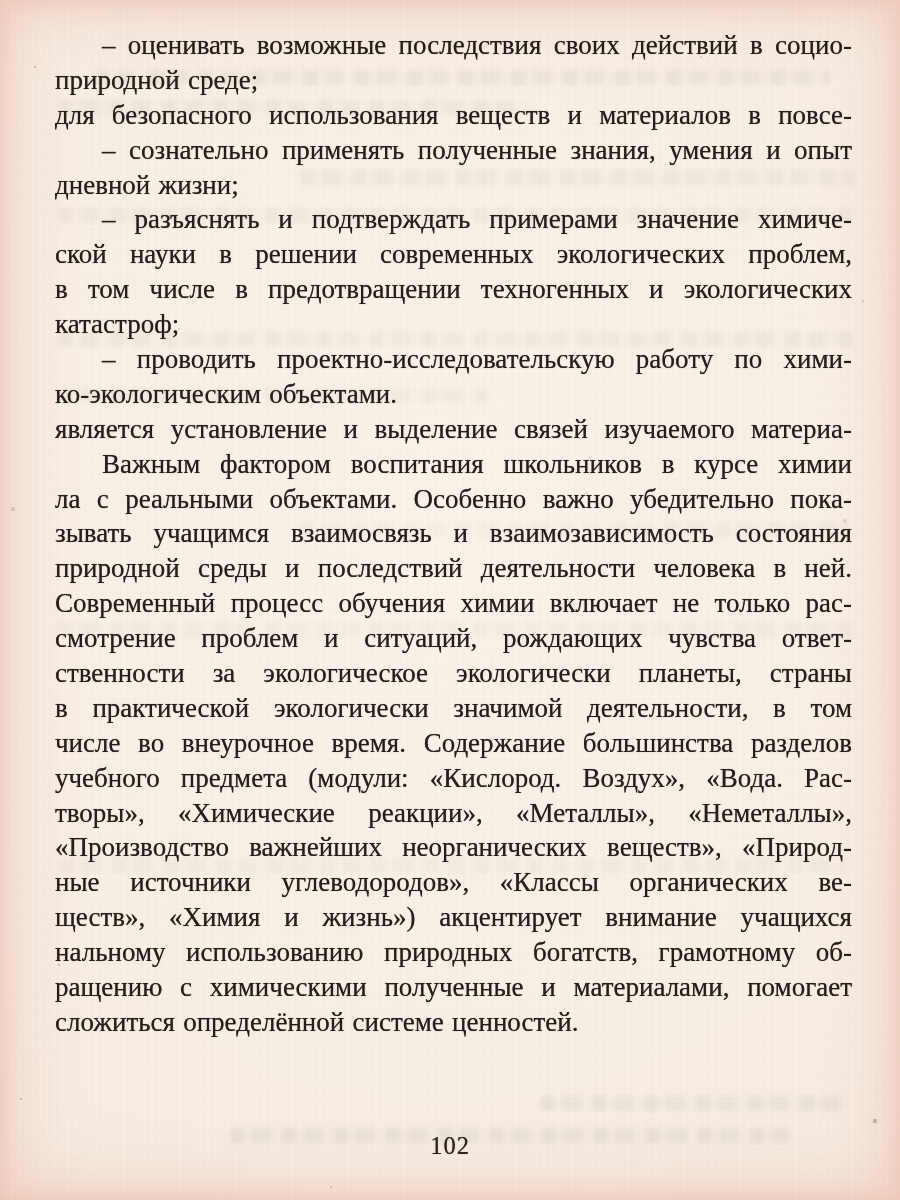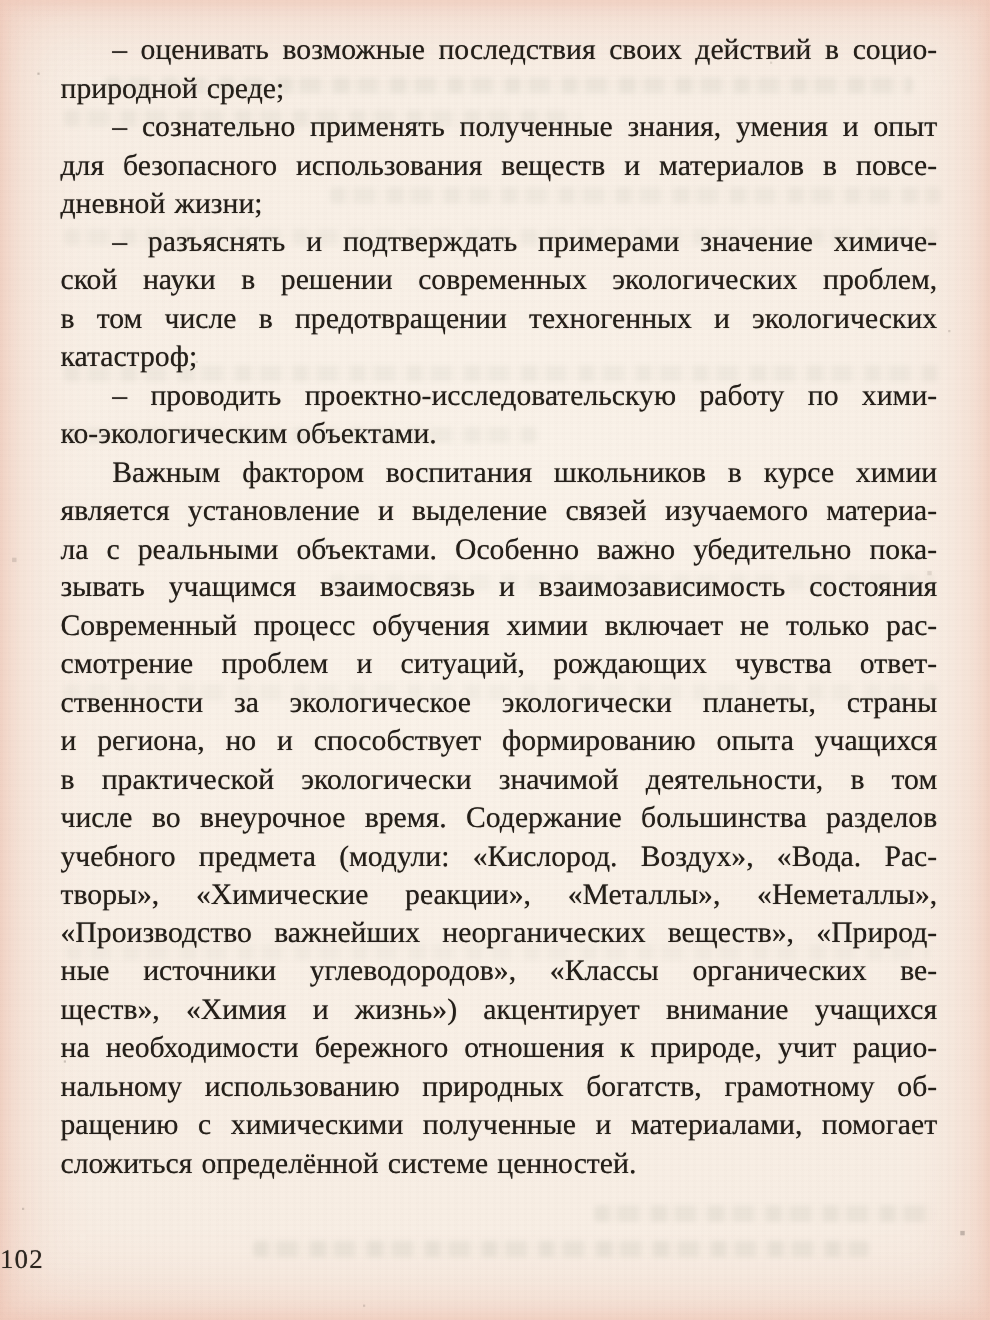--- a/index.html
+++ b/index.html
@@ -89,20 +89,21 @@
     text-align-last: justify;
   }
   .line.first {
     text-indent: 47px;
   }
   .page-number {
     position: absolute;
     top: 1132px;
     left: 0;
     width: 900px;
+    text-align: center;
     font-size: 24.5px;
     color: #2b251f;
     letter-spacing: 1px;
     text-shadow: 0 0 0.7px rgba(36,31,25,0.7);
   }
 </style>
 </head>
 <body>
 
 <div class="page">
@@ -120,51 +121,50 @@
   <div class="ghost" style="top:858px; left:60px;  width:785px; opacity:0.20;"></div>
   <div class="ghost" style="top:1096px;left:540px; width:310px; opacity:0.42;"></div>
   <div class="ghost" style="top:1128px;left:230px; width:560px; opacity:0.45;"></div>
 
   <div class="text-block">
       <div class="paragraph">
         <div class="line just first">– оценивать возможные последствия своих действий в социо-</div>
         <div class="line">природной среде;</div>
       </div>
       <div class="paragraph">
+        <div class="line just">для безопасного использования веществ и материалов в повсе-</div>
         <div class="line just first">– сознательно применять полученные знания, умения и опыт</div>
-        <div class="line just">для безопасного использования веществ и материалов в повсе-</div>
         <div class="line">дневной жизни;</div>
       </div>
       <div class="paragraph">
         <div class="line just first">– разъяснять и подтверждать примерами значение химиче-</div>
         <div class="line just">ской науки в решении современных экологических проблем,</div>
         <div class="line just">в том числе в предотвращении техногенных и экологических</div>
         <div class="line">катастроф;</div>
       </div>
       <div class="paragraph">
         <div class="line just first">– проводить проектно-исследовательскую работу по хими-</div>
         <div class="line">ко-экологическим объектами.</div>
       </div>
       <div class="paragraph">
+        <div class="line just">является установление и выделение связей изучаемого материа-</div>
         <div class="line just first">Важным фактором воспитания школьников в курсе химии</div>
-        <div class="line just">является установление и выделение связей изучаемого материа-</div>
         <div class="line just">ла с реальными объектами. Особенно важно убедительно пока-</div>
         <div class="line just">зывать учащимся взаимосвязь и взаимозависимость состояния</div>
+        <div class="line just">природной среды и последствий деятельности человека в ней.</div>
         <div class="line just">Современный процесс обучения химии включает не только рас-</div>
         <div class="line just">смотрение проблем и ситуаций, рождающих чувства ответ-</div>
         <div class="line just">ственности за экологическое экологически планеты, страны</div>
-        <div class="line just">и региона, но и способствует формированию опыта учащихся</div>
         <div class="line just">в практической экологически значимой деятельности, в том</div>
         <div class="line just">числе во внеурочное время. Содержание большинства разделов</div>
         <div class="line just">учебного предмета (модули: «Кислород. Воздух», «Вода. Рас-</div>
         <div class="line just">творы», «Химические реакции», «Металлы», «Неметаллы»,</div>
         <div class="line just">«Производство важнейших неорганических веществ», «Природ-</div>
         <div class="line just">ные источники углеводородов», «Классы органических ве-</div>
         <div class="line just">ществ», «Химия и жизнь») акцентирует внимание учащихся</div>
-        <div class="line just">на необходимости бережного отношения к природе, учит рацио-</div>
         <div class="line just">нальному использованию природных богатств, грамотному об-</div>
         <div class="line just">ращению с химическими полученные и материалами, помогает</div>
         <div class="line">сложиться определённой системе ценностей.</div>
       </div>
     </div>
 
   <div class="page-number">102</div>
 </div>
 
 </body></html>

